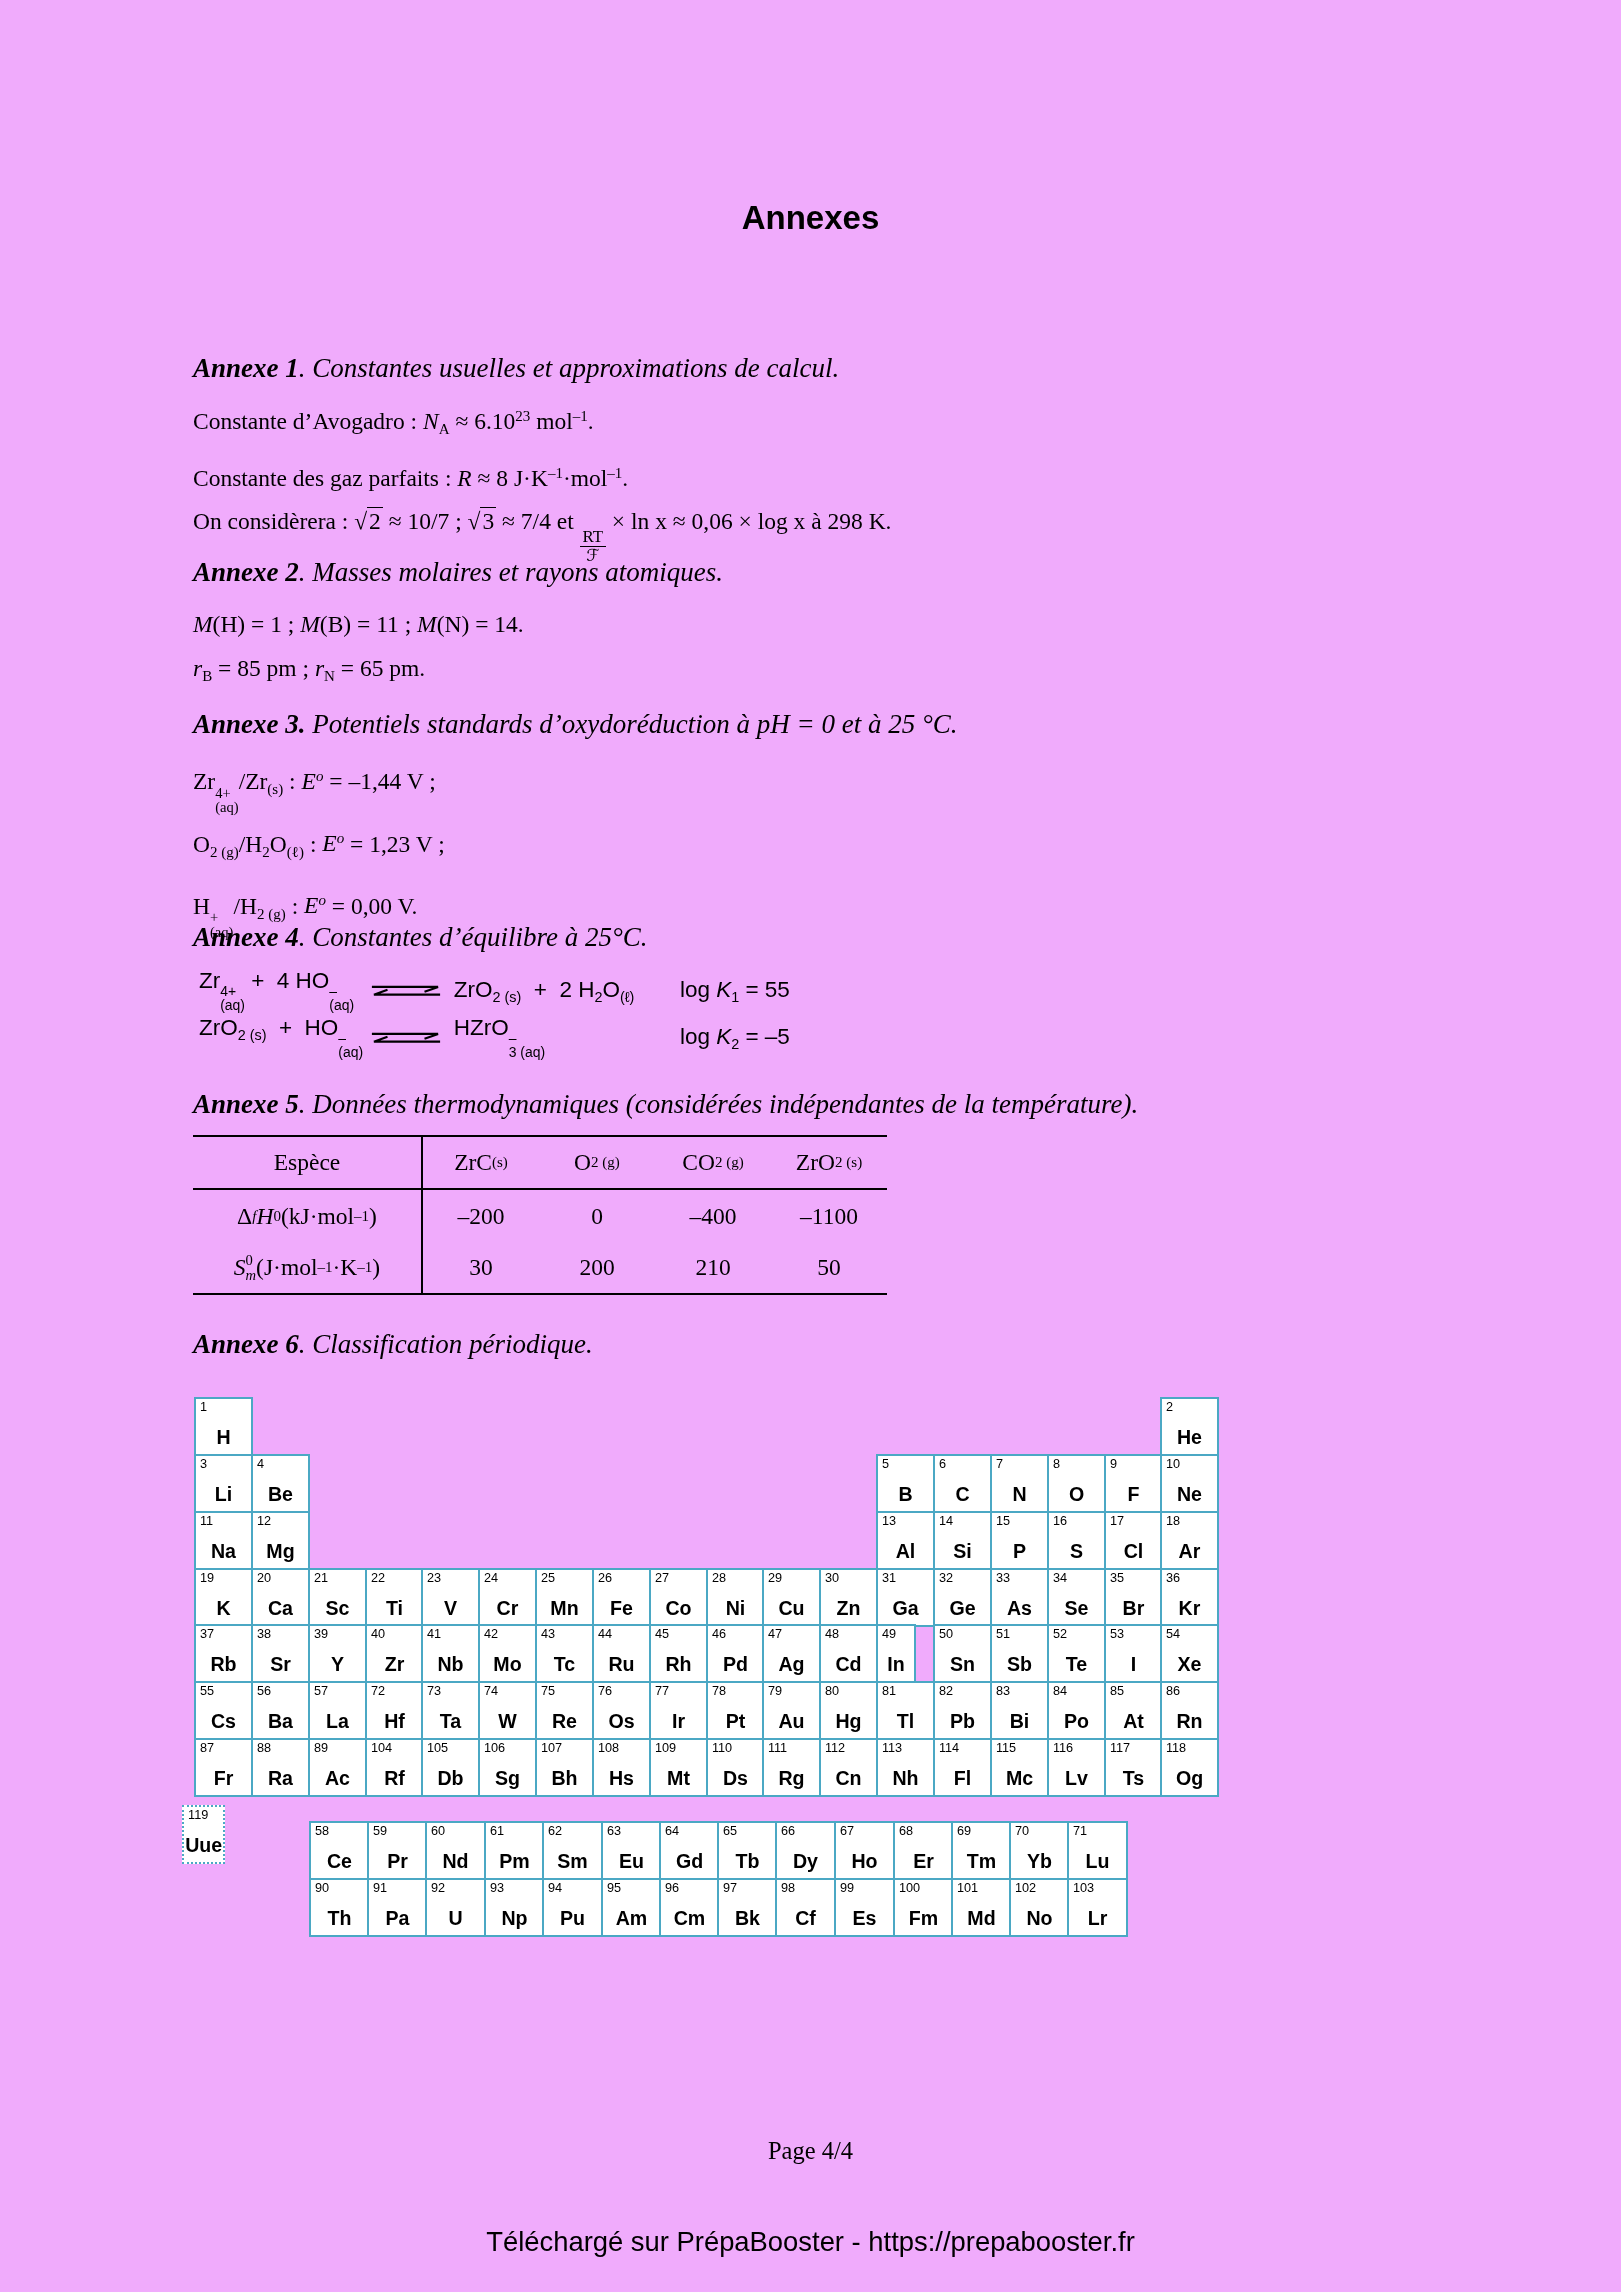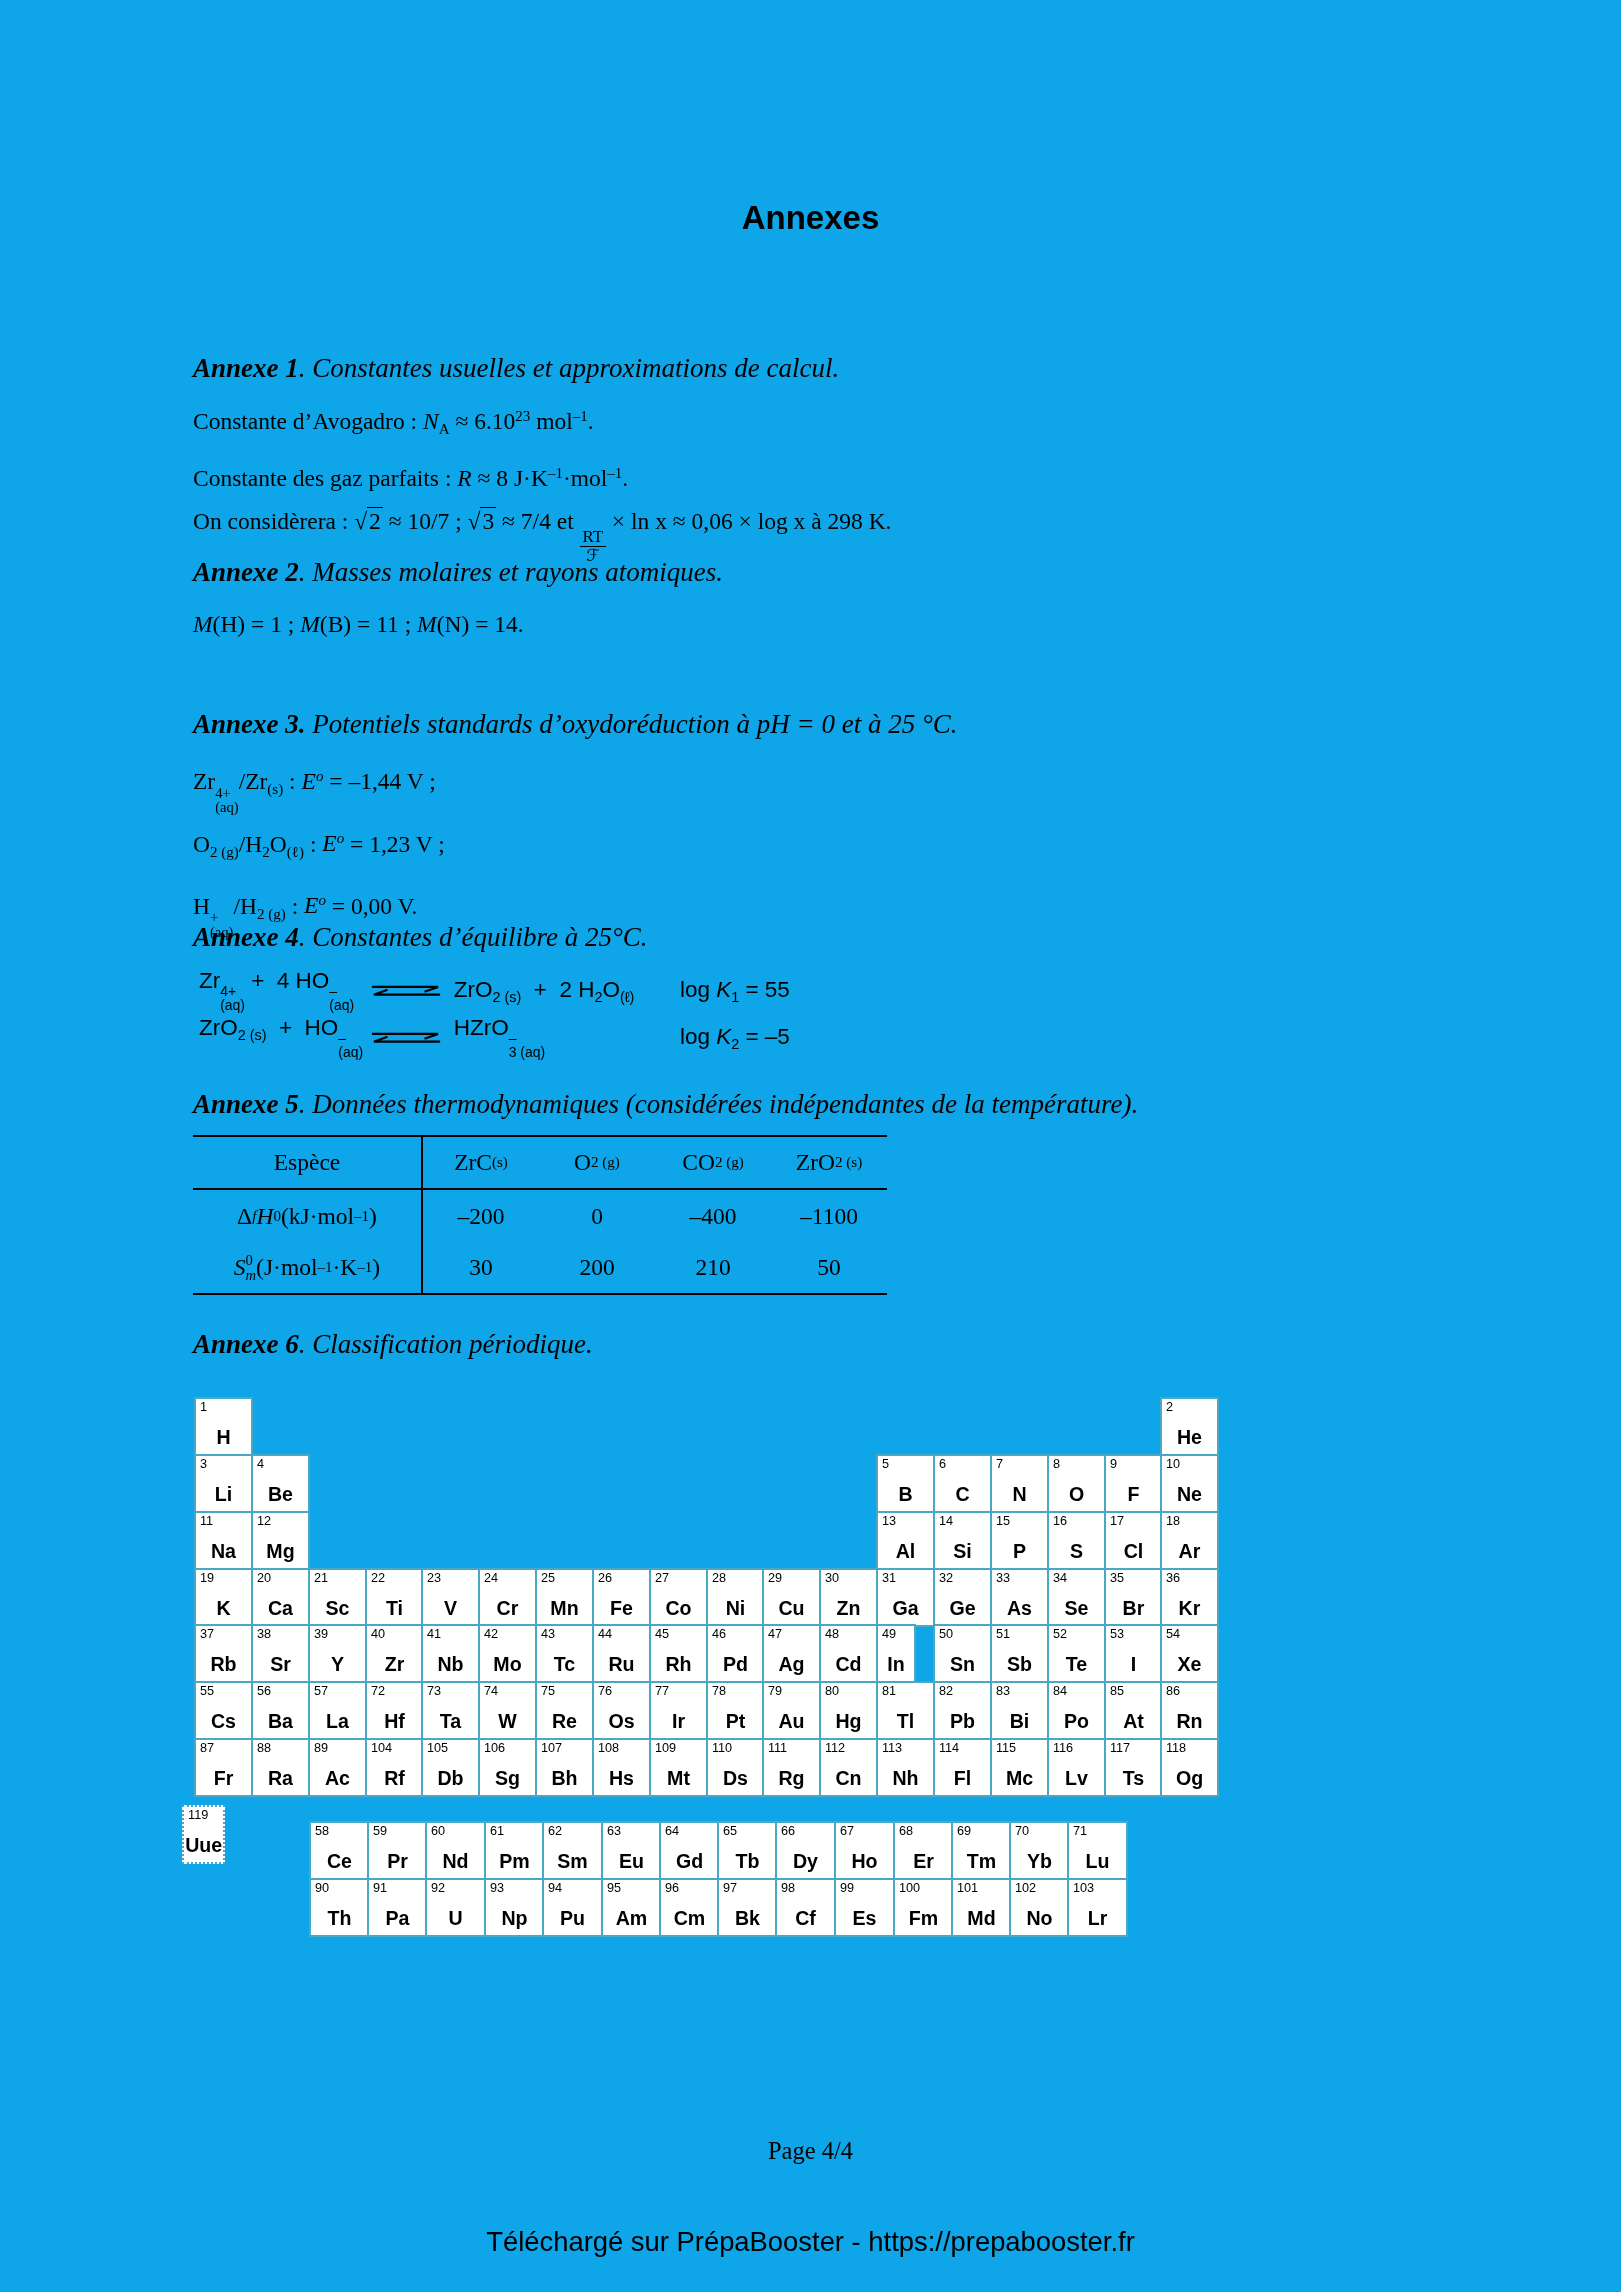--- a/index.html
+++ b/index.html
@@ -1,17 +1,17 @@
 <!DOCTYPE html>
 <html style="--teal: #4BA8C4;"><head>
 <meta charset="utf-8">
 <style>
   :root{ --teal:#4BA8C4; --ink:#000; }
   html,body{margin:0;padding:0;background:#fff;}
-  #page{position:relative;width:1621px;height:2293px;background:#0ea5e9;overflow:hidden;
+  #page{position:relative;width:1621px;height:2293px;background:#f0abfc;overflow:hidden;
         font-family:"Liberation Serif","DejaVu Serif","DejaVu Sans",serif;color:var(--ink);}
 
   #title{position:absolute;top:199px;left:0;width:100%;text-align:center;
          font-family:"Liberation Sans","DejaVu Sans",sans-serif;font-weight:bold;font-size:33px;}
 
   .section{position:absolute;left:193px;width:1245px;}
   .caption{font-size:27px;font-style:italic;line-height:27.4px;}
   .caption b{font-weight:bold;}
   .bodylines{margin-top:11.8px;font-size:23.5px;}
   .bodylines p{margin:0;line-height:44px;}
@@ -78,20 +78,21 @@
           </span> × ln x ≈ 0,06 × log x à 298 K.</p>
     </div>
   </div>
 
   <div class="section" style="top:559px;">
     <div class="caption">
       <b>Annexe 2</b><span>. Masses molaires et rayons atomiques.</span>
     </div>
     <div class="bodylines" style="margin-top:15.7px;">
       <p><i>M</i>(H) = 1 ; <i>M</i>(B) = 11 ; <i>M</i>(N) = 14.</p>
+      <p><i>r</i><sub>B</sub> = 85 pm ; <i>r</i><sub>N</sub> = 65 pm.</p>
     </div>
   </div>
 
   <div class="section" style="top:711px;">
     <div class="caption">
       <b>Annexe 3.</b><span> Potentiels standards d’oxydoréduction à pH = 0 et à 25 °C.</span>
     </div>
     <div class="bodylines" style="margin-top:13.7px;">
       <p style="line-height:49px;">Zr<span class="stack">
             <span>4+</span>

